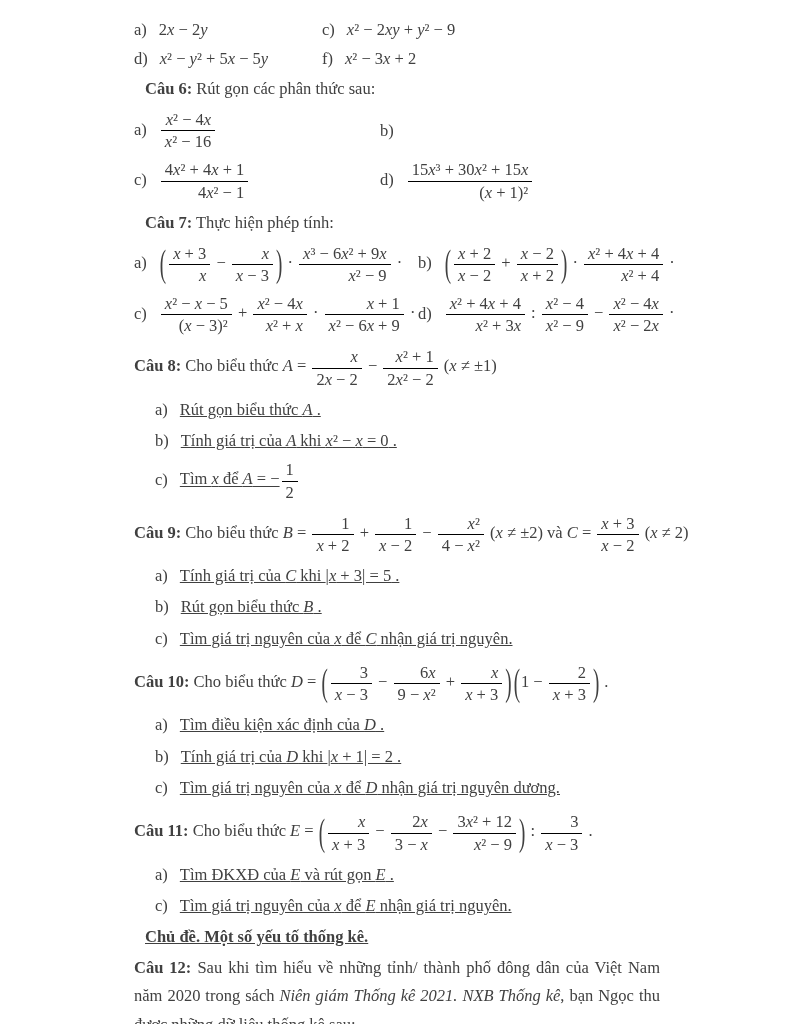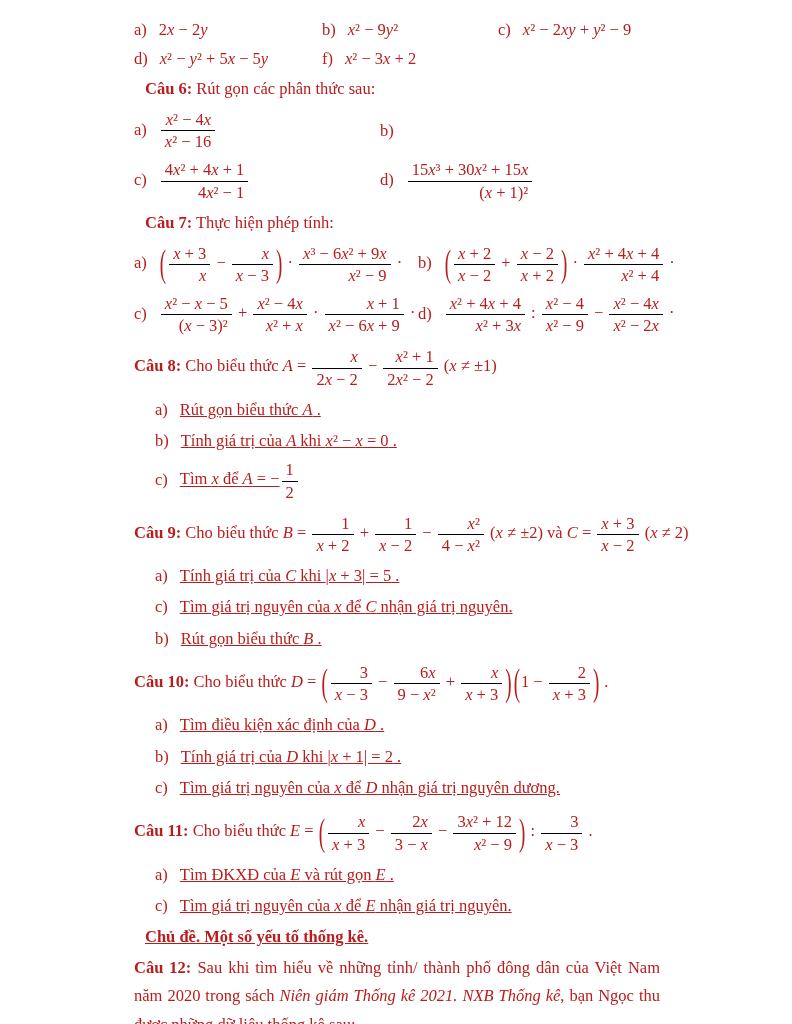--- a/index.html
+++ b/index.html
@@ -1,21 +1,21 @@
 <!DOCTYPE html>
 <html><head>
 <meta charset="utf-8">
 <style>
   html,body{margin:0;padding:0;background:#e9e9e9;}
   .page{
     position:relative;
     width:792px;height:1024px;
     background:#ffffff;
     font-family:"Liberation Serif","DejaVu Serif",serif;
-    color:#b91c1c;
+    color:#404040;
     overflow:hidden;
   }
   .content{
     position:absolute;left:134px;top:14px;width:526px;
     font-size:16.5px;line-height:1.6;
   }
   
   .line{margin:3px 11px;white-space:nowrap;}
   .line.fr{margin:10px 0 7px;}
   .row{display:grid;align-items:center;}
@@ -38,21 +38,20 @@
   .bigp{display:inline-block;transform:scaleY(2.05);transform-origin:center;
         font-size:1.15em;vertical-align:middle;padding:0 1px;line-height:1;}
 </style>
 </head>
 <body>
 
 <div class="page">
   <div class="content">
       <div class="row v-factor">
         <div class="cell"><span class="lab">a)</span><span class="m">2<i>x</i> − 2<i>y</i></span></div>
-        <div class="cell"><span class="lab">b)</span><span class="m"><i>x</i>² − 9<i>y</i>²</span></div>
         <div class="cell"><span class="lab">c)</span><span class="m"><i>x</i>² − 2<i>xy</i> + <i>y</i>² − 9</span></div>
       </div>
       <div class="row v-factor">
         <div class="cell"><span class="lab">d)</span><span class="m"><i>x</i>² − <i>y</i>² + 5<i>x</i> − 5<i>y</i></span></div>
         <div class="cell"><span class="lab">f)</span><span class="m"><i>x</i>² − 3<i>x</i> + 2</span></div>
       </div>
       <div class="line"><span class="b">Câu 6:</span><span class="txt"> Rút gọn các phân thức sau:</span></div>
       <div class="row v-c6">
         <div class="cell"><span class="lab">a)</span><span class="frac"><span class="fn"><i>x</i>² − 4<i>x</i></span><span class="fd"><i>x</i>² − 16</span></span></div>
         <div class="cell"><span class="lab">b)</span></div>
@@ -69,22 +68,22 @@
       <div class="row v-c7">
         <div class="cell"><span class="lab">c)</span><span class="frac"><span class="fn"><i>x</i>² − <i>x</i> − 5</span><span class="fd">(<i>x</i> − 3)²</span></span><span class="m"> + </span><span class="frac"><span class="fn"><i>x</i>² − 4<i>x</i></span><span class="fd"><i>x</i>² + <i>x</i></span></span><span class="m"> · </span><span class="frac"><span class="fn"><i>x</i> + 1</span><span class="fd"><i>x</i>² − 6<i>x</i> + 9</span></span><span class="m"> ·</span></div>
         <div class="cell"><span class="lab">d)</span><span class="frac"><span class="fn"><i>x</i>² + 4<i>x</i> + 4</span><span class="fd"><i>x</i>² + 3<i>x</i></span></span><span class="m"> : </span><span class="frac"><span class="fn"><i>x</i>² − 4</span><span class="fd"><i>x</i>² − 9</span></span><span class="m"> − </span><span class="frac"><span class="fn"><i>x</i>² − 4<i>x</i></span><span class="fd"><i>x</i>² − 2<i>x</i></span></span><span class="m"> ·</span></div>
       </div>
       <div class="line fr"><span class="b">Câu 8:</span><span class="txt"> Cho biểu thức </span><span class="m"><i>A</i> = </span><span class="frac"><span class="fn"><i>x</i></span><span class="fd">2<i>x</i> − 2</span></span><span class="m"> − </span><span class="frac"><span class="fn"><i>x</i>² + 1</span><span class="fd">2<i>x</i>² − 2</span></span><span class="m"> (<i>x</i> ≠ ±1)</span></div>
       <div class="list-item"><span class="lab">a)</span><span class="txt">Rút gọn biểu thức </span><span class="m"><i>A</i></span><span class="txt"> .</span></div>
       <div class="list-item"><span class="lab">b)</span><span class="txt">Tính giá trị của </span><span class="m"><i>A</i></span><span class="txt"> khi </span><span class="m"><i>x</i>² − <i>x</i> = 0</span><span class="txt"> .</span></div>
       <div class="list-item"><span class="lab">c)</span><span class="txt">Tìm </span><span class="m"><i>x</i></span><span class="txt"> để </span><span class="m"><i>A</i> = −</span><span class="frac"><span class="fn">1</span><span class="fd">2</span></span></div>
       <div class="line fr"><span class="b">Câu 9:</span><span class="txt"> Cho biểu thức </span><span class="m"><i>B</i> = </span><span class="frac"><span class="fn">1</span><span class="fd"><i>x</i> + 2</span></span><span class="m"> + </span><span class="frac"><span class="fn">1</span><span class="fd"><i>x</i> − 2</span></span><span class="m"> − </span><span class="frac"><span class="fn"><i>x</i>²</span><span class="fd">4 − <i>x</i>²</span></span><span class="m"> (<i>x</i> ≠ ±2)</span><span class="txt"> và </span><span class="m"><i>C</i> = </span><span class="frac"><span class="fn"><i>x</i> + 3</span><span class="fd"><i>x</i> − 2</span></span><span class="m"> (<i>x</i> ≠ 2)</span></div>
       <div class="list-item"><span class="lab">a)</span><span class="txt">Tính giá trị của </span><span class="m"><i>C</i></span><span class="txt"> khi </span><span class="m">|<i>x</i> + 3| = 5</span><span class="txt"> .</span></div>
+      <div class="list-item"><span class="lab">b)</span><span class="txt">Rút gọn biểu thức </span><span class="m"><i>B</i></span><span class="txt"> .</span></div>
       <div class="list-item"><span class="lab">c)</span><span class="txt">Tìm giá trị nguyên của </span><span class="m"><i>x</i></span><span class="txt"> để </span><span class="m"><i>C</i></span><span class="txt"> nhận giá trị nguyên.</span></div>
-      <div class="list-item"><span class="lab">b)</span><span class="txt">Rút gọn biểu thức </span><span class="m"><i>B</i></span><span class="txt"> .</span></div>
       <div class="line fr"><span class="b">Câu 10:</span><span class="txt"> Cho biểu thức </span><span class="m"><i>D</i> = </span><span class="bigp">(</span><span class="frac"><span class="fn">3</span><span class="fd"><i>x</i> − 3</span></span><span class="m"> − </span><span class="frac"><span class="fn">6<i>x</i></span><span class="fd">9 − <i>x</i>²</span></span><span class="m"> + </span><span class="frac"><span class="fn"><i>x</i></span><span class="fd"><i>x</i> + 3</span></span><span class="bigp">)</span><span class="bigp">(</span><span class="m">1 − </span><span class="frac"><span class="fn">2</span><span class="fd"><i>x</i> + 3</span></span><span class="bigp">)</span><span class="m"> .</span></div>
       <div class="list-item"><span class="lab">a)</span><span class="txt">Tìm điều kiện xác định của </span><span class="m"><i>D</i></span><span class="txt"> .</span></div>
       <div class="list-item"><span class="lab">b)</span><span class="txt">Tính giá trị của </span><span class="m"><i>D</i></span><span class="txt"> khi </span><span class="m">|<i>x</i> + 1| = 2</span><span class="txt"> .</span></div>
       <div class="list-item"><span class="lab">c)</span><span class="txt">Tìm giá trị nguyên của </span><span class="m"><i>x</i></span><span class="txt"> để </span><span class="m"><i>D</i></span><span class="txt"> nhận giá trị nguyên dương.</span></div>
       <div class="line fr"><span class="b">Câu 11:</span><span class="txt"> Cho biểu thức </span><span class="m"><i>E</i> = </span><span class="bigp">(</span><span class="frac"><span class="fn"><i>x</i></span><span class="fd"><i>x</i> + 3</span></span><span class="m"> − </span><span class="frac"><span class="fn">2<i>x</i></span><span class="fd">3 − <i>x</i></span></span><span class="m"> − </span><span class="frac"><span class="fn">3<i>x</i>² + 12</span><span class="fd"><i>x</i>² − 9</span></span><span class="bigp">)</span><span class="m"> : </span><span class="frac"><span class="fn">3</span><span class="fd"><i>x</i> − 3</span></span><span class="m"> .</span></div>
       <div class="list-item"><span class="lab">a)</span><span class="txt">Tìm ĐKXĐ của </span><span class="m"><i>E</i></span><span class="txt"> và rút gọn </span><span class="m"><i>E</i></span><span class="txt"> .</span></div>
       <div class="list-item"><span class="lab">c)</span><span class="txt">Tìm giá trị nguyên của </span><span class="m"><i>x</i></span><span class="txt"> để </span><span class="m"><i>E</i></span><span class="txt"> nhận giá trị nguyên.</span></div>
       <div class="line"><span class="bu">Chủ đề. Một số yếu tố thống kê.</span></div>
       <div class="para"><span class="b">Câu 12:</span><span class="txt"> Sau khi tìm hiểu về những tỉnh/ thành phố đông dân của Việt Nam năm 2020 trong sách </span><span class="i">Niên giám Thống kê 2021. NXB Thống kê</span><span class="txt">, bạn Ngọc thu được những dữ liệu thống kê sau:</span></div>
     </div>

